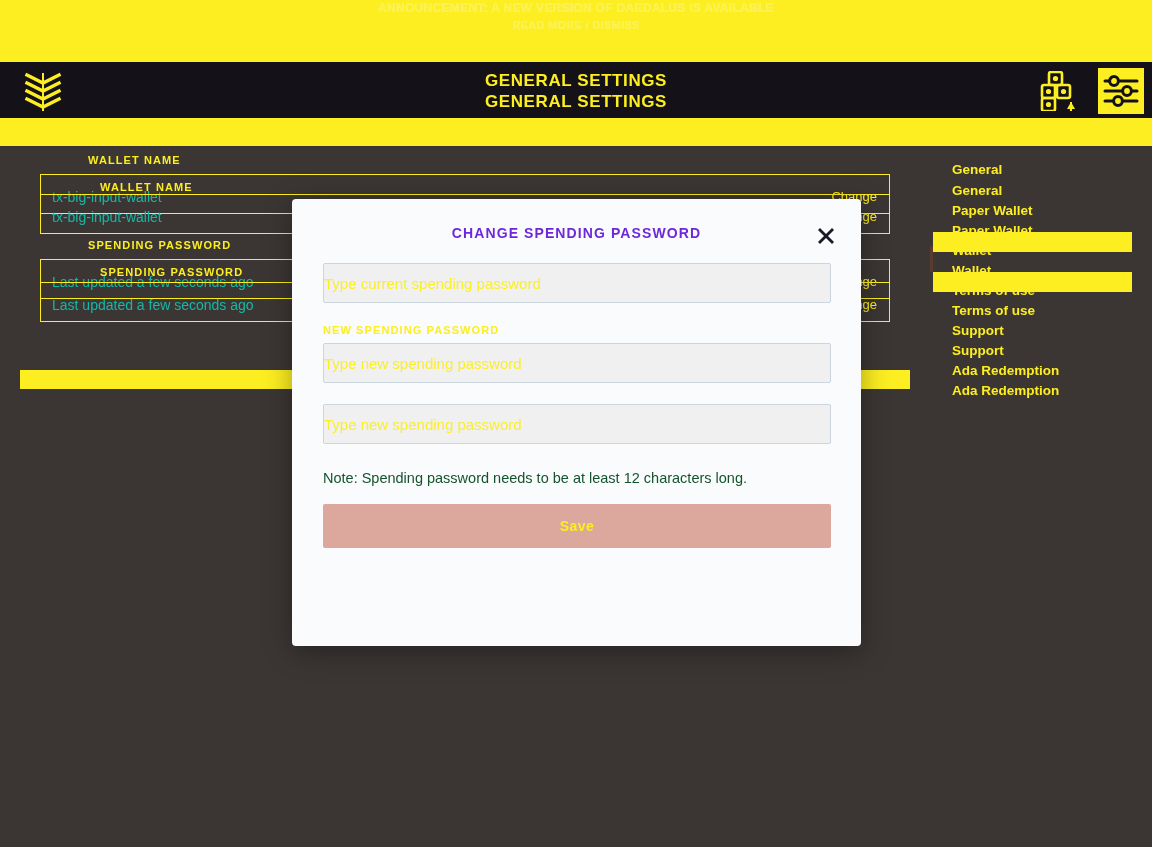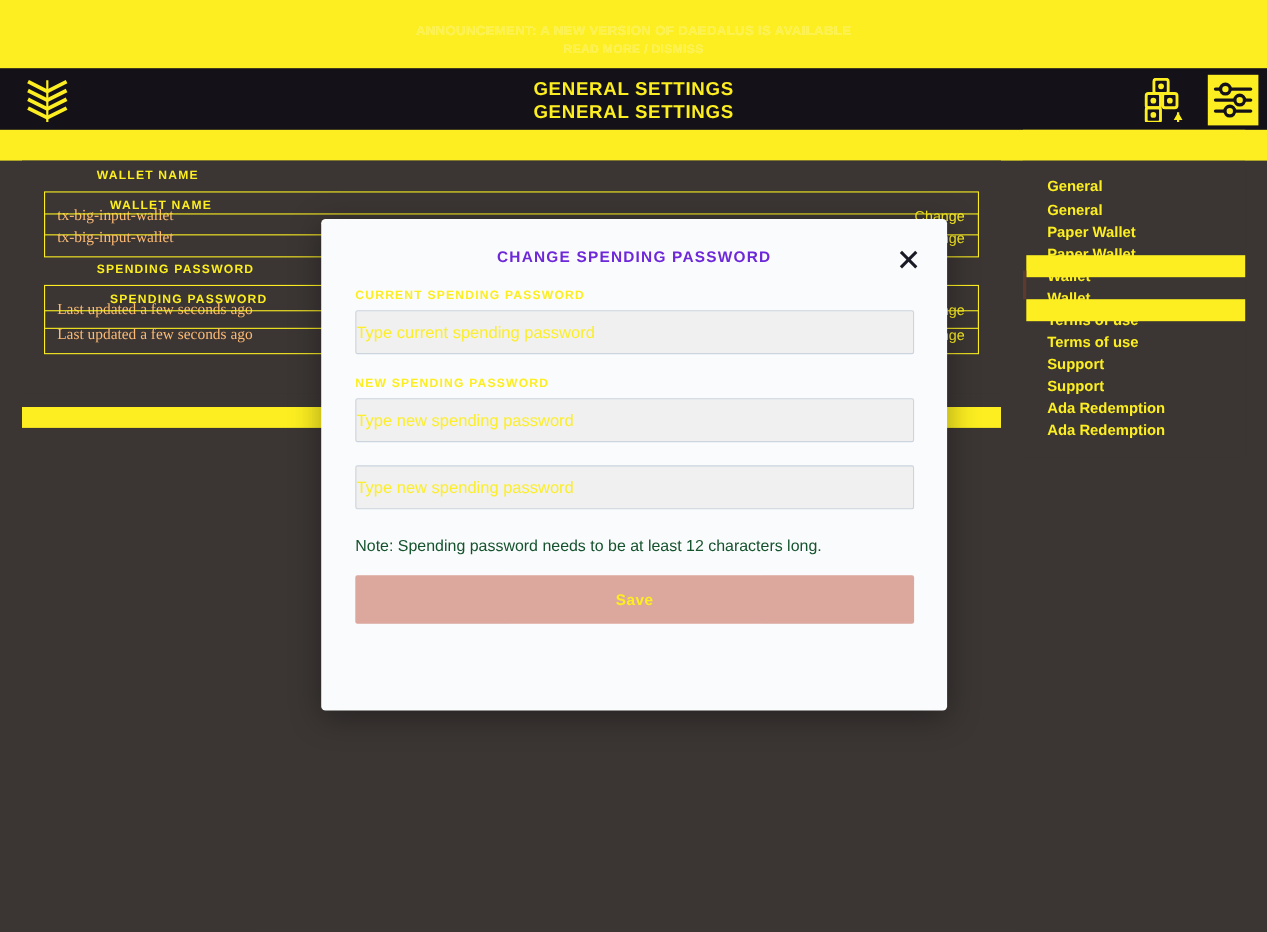--- a/index.html
+++ b/index.html
@@ -17,21 +17,21 @@
     background: #3b3634;
   }
 
   
   .news-banner {
     position: absolute; left: 0; top: 0;
     width: 1152px; height: 70px;
     background: #fcee21;
     display: flex; flex-direction: column;
     align-items: center; justify-content: flex-start;
-    padding-top: 20px;
+    padding-top: 0;
   }
   .news-line {
     color: #fdf36a;
     font-size: 12px;
     font-weight: 700;
     letter-spacing: .3px;
     line-height: 17px;
     white-space: nowrap;
     text-shadow: 0 0 0 #fff;
     opacity: .55;
@@ -104,25 +104,24 @@
   }
   .field-label.ghost { position: absolute; left: 0; top: 0; }
   .field-row {
     position: absolute; left: 0;
     width: 850px; height: 40px;
     border: 1px solid #fcee21;
     background: transparent;
   }
   .field-value {
     position: absolute; left: 11px;
-    color: #fdba74;
+    color: #14b8a6;
     font-size: 14px;
     line-height: 18px;
     white-space: nowrap;
-    font-family: Liberation Serif, serif;
   }
   .field-action {
     position: absolute; right: 12px;
     color: #fcee21;
     font-size: 13px;
     line-height: 18px;
     cursor: pointer;
     white-space: nowrap;
   }
 
@@ -364,21 +363,20 @@
           <g stroke="#1a1a26" stroke-width="2.8" stroke-linecap="butt">
             <line x1="3" y1="3" x2="17" y2="17"></line>
             <line x1="17" y1="3" x2="3" y2="17"></line>
           </g>
         </svg>
       </div>
 
       <div class="dialog-body">
 
         <div class="form-group">
-          <div class="form-label">CURRENT SPENDING PASSWORD</div>
           <input class="form-input" type="password" placeholder="Type current spending password" style="">
         </div>
 
         <div class="form-group">
           <div class="form-label">NEW SPENDING PASSWORD</div>
           <input class="form-input" type="password" placeholder="Type new spending password" style="">
         </div>
 
         <div class="form-group">
           <input class="form-input" type="password" placeholder="Type new spending password" style="">

